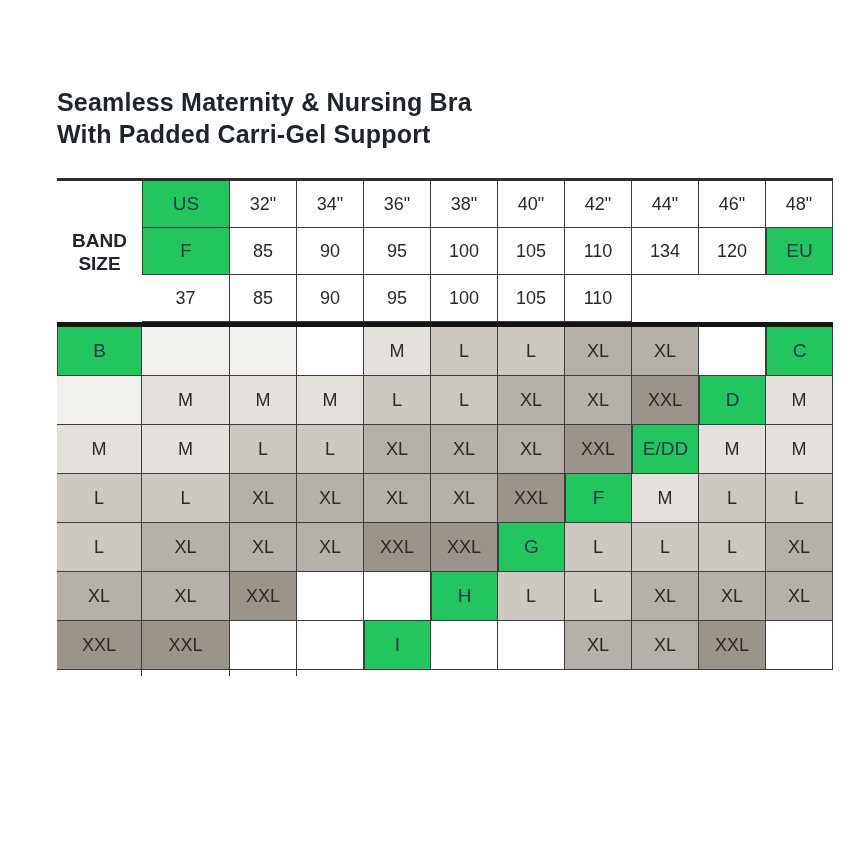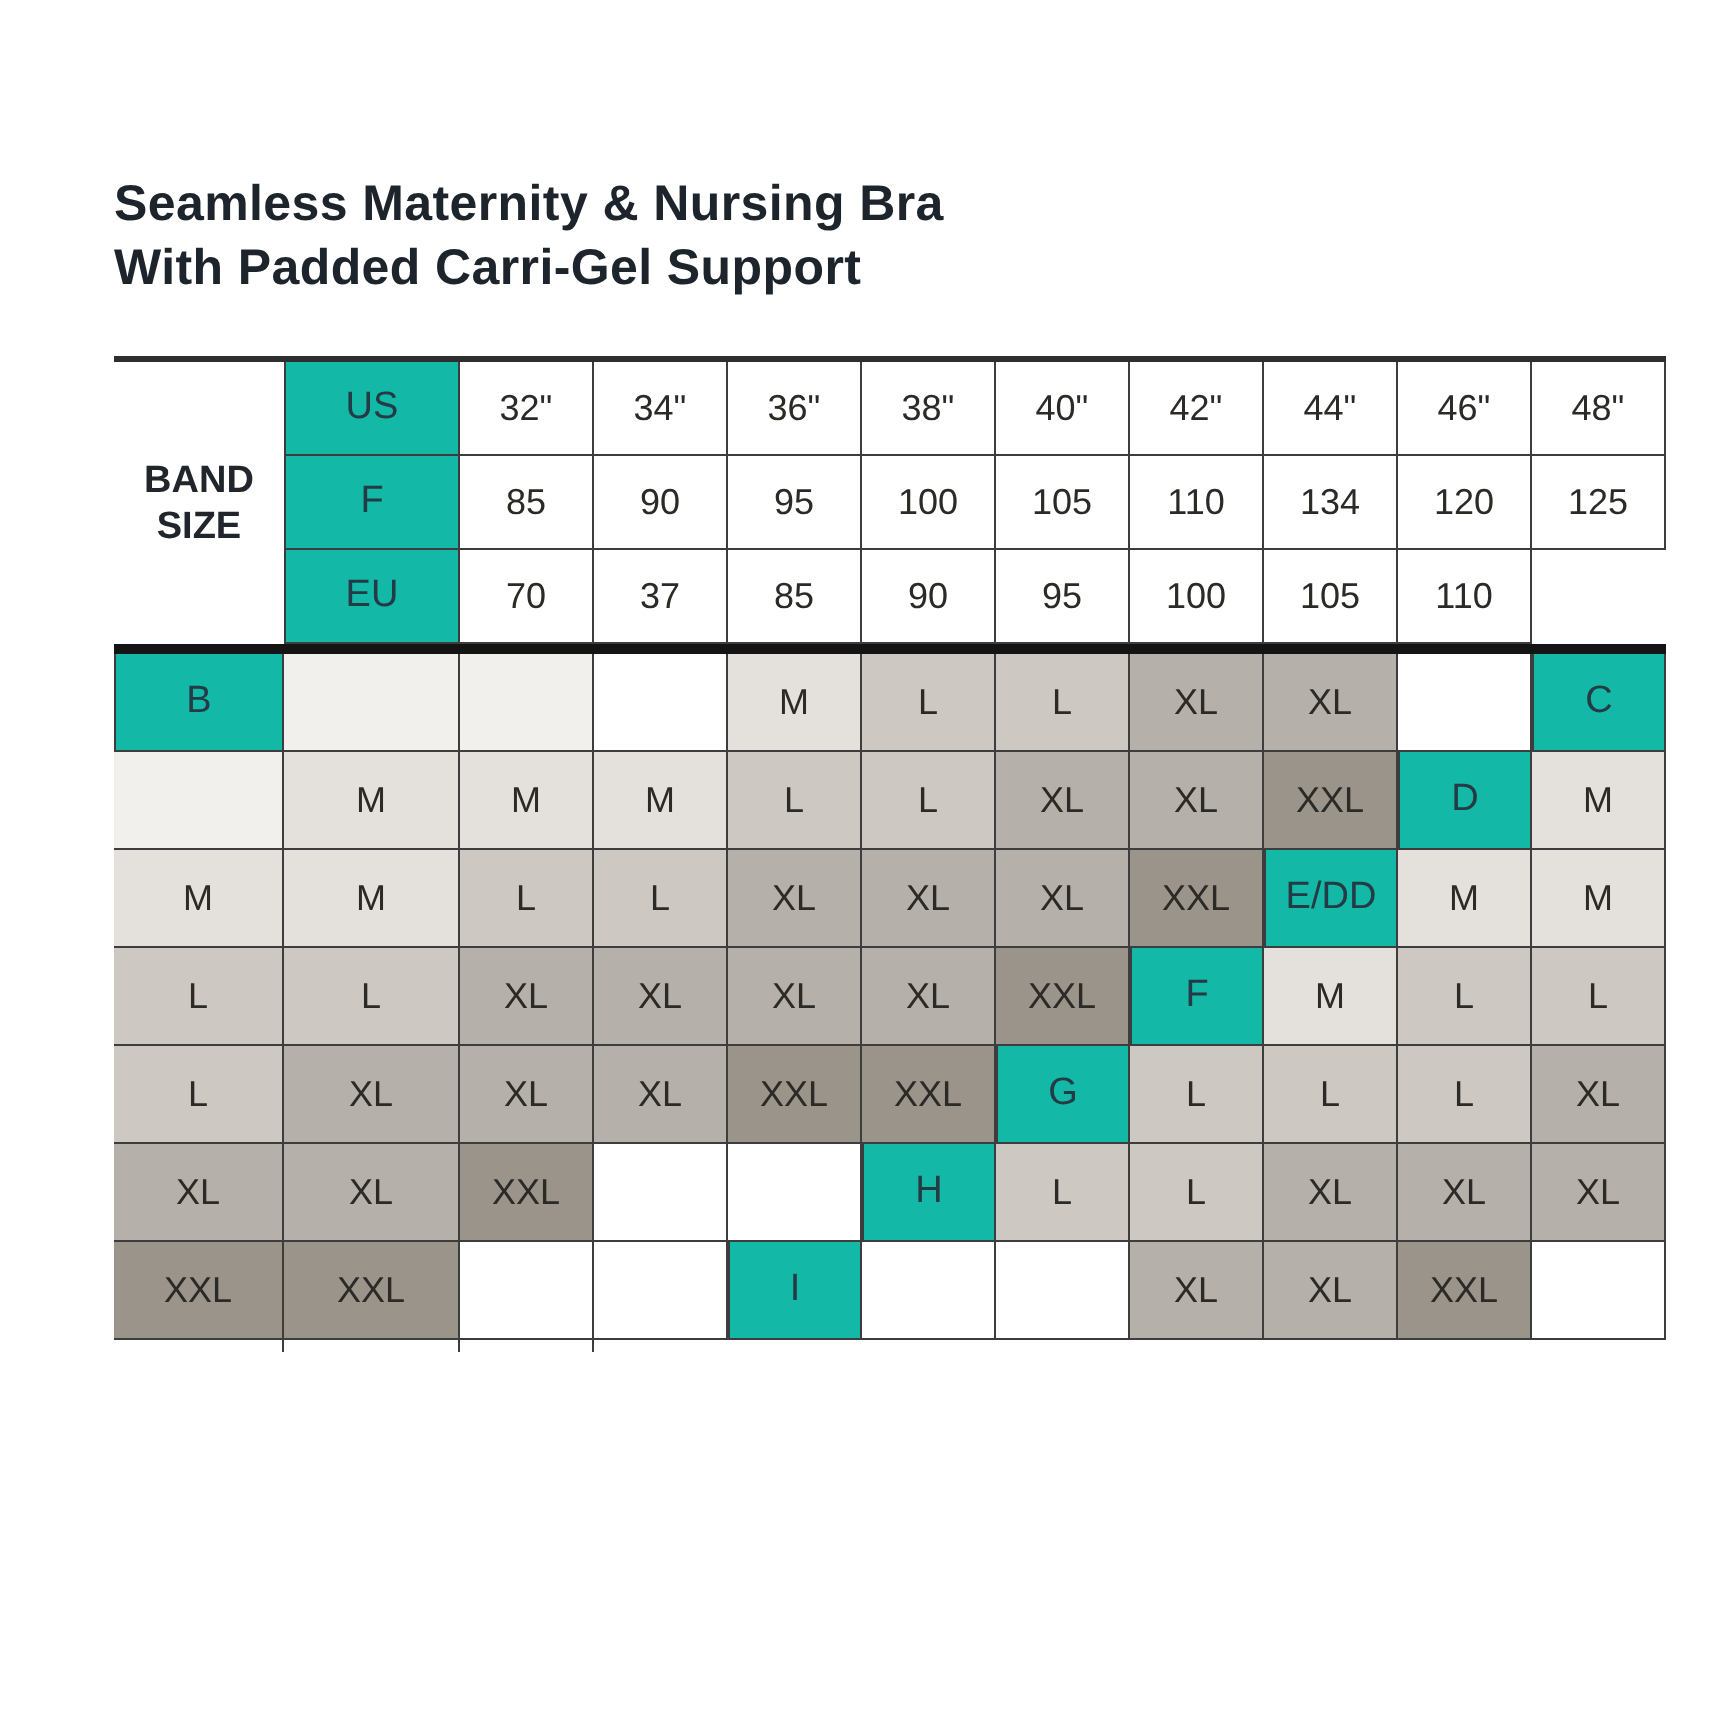--- a/index.html
+++ b/index.html
@@ -19,21 +19,21 @@
   .band-grid{grid-auto-rows:47px;border-top:3px solid #2e2e2e;}
   .cup-grid{grid-auto-rows:49px;}
   .cell{
     display:flex;align-items:center;justify-content:center;
     box-sizing:border-box;
     border-right:1.5px solid #3d3d3d;border-bottom:1.5px solid #3d3d3d;
     font-size:18px;font-weight:500;color:#2c2a27;background:#ffffff;
   }
   .cell.lead{
     border-left:1.5px solid #3d3d3d;
-    background:#14b8a6;color:#243a44;font-size:19px;
+    background:#22c55e;color:#243a44;font-size:19px;
   }
   .group-label{
     grid-column:1;display:flex;align-items:center;justify-content:center;
     text-align:center;font-weight:700;font-size:19px;line-height:23px;color:#20262b;
     background:#ffffff;
   }
   .band-label{grid-row:1 / span 3;}
   .cup-label{grid-row:1 / span 8;}
   .thick-divider{height:5px;background:#141414;}
   .bottom-line{height:3px;background:#2e2e2e;}
@@ -67,23 +67,21 @@
         <div class="cell">48"</div>
         <div class="cell lead">F</div>
         <div class="cell">85</div>
         <div class="cell">90</div>
         <div class="cell">95</div>
         <div class="cell">100</div>
         <div class="cell">105</div>
         <div class="cell">110</div>
         <div class="cell">134</div>
         <div class="cell">120</div>
-        <div class="cell">125</div>
         <div class="cell lead">EU</div>
-        <div class="cell">70</div>
         <div class="cell">37</div>
         <div class="cell">85</div>
         <div class="cell">90</div>
         <div class="cell">95</div>
         <div class="cell">100</div>
         <div class="cell">105</div>
         <div class="cell">110</div>
       </div>
     <div class="thick-divider"></div>
     <div class="grid cup-grid" id="cup-grid">

